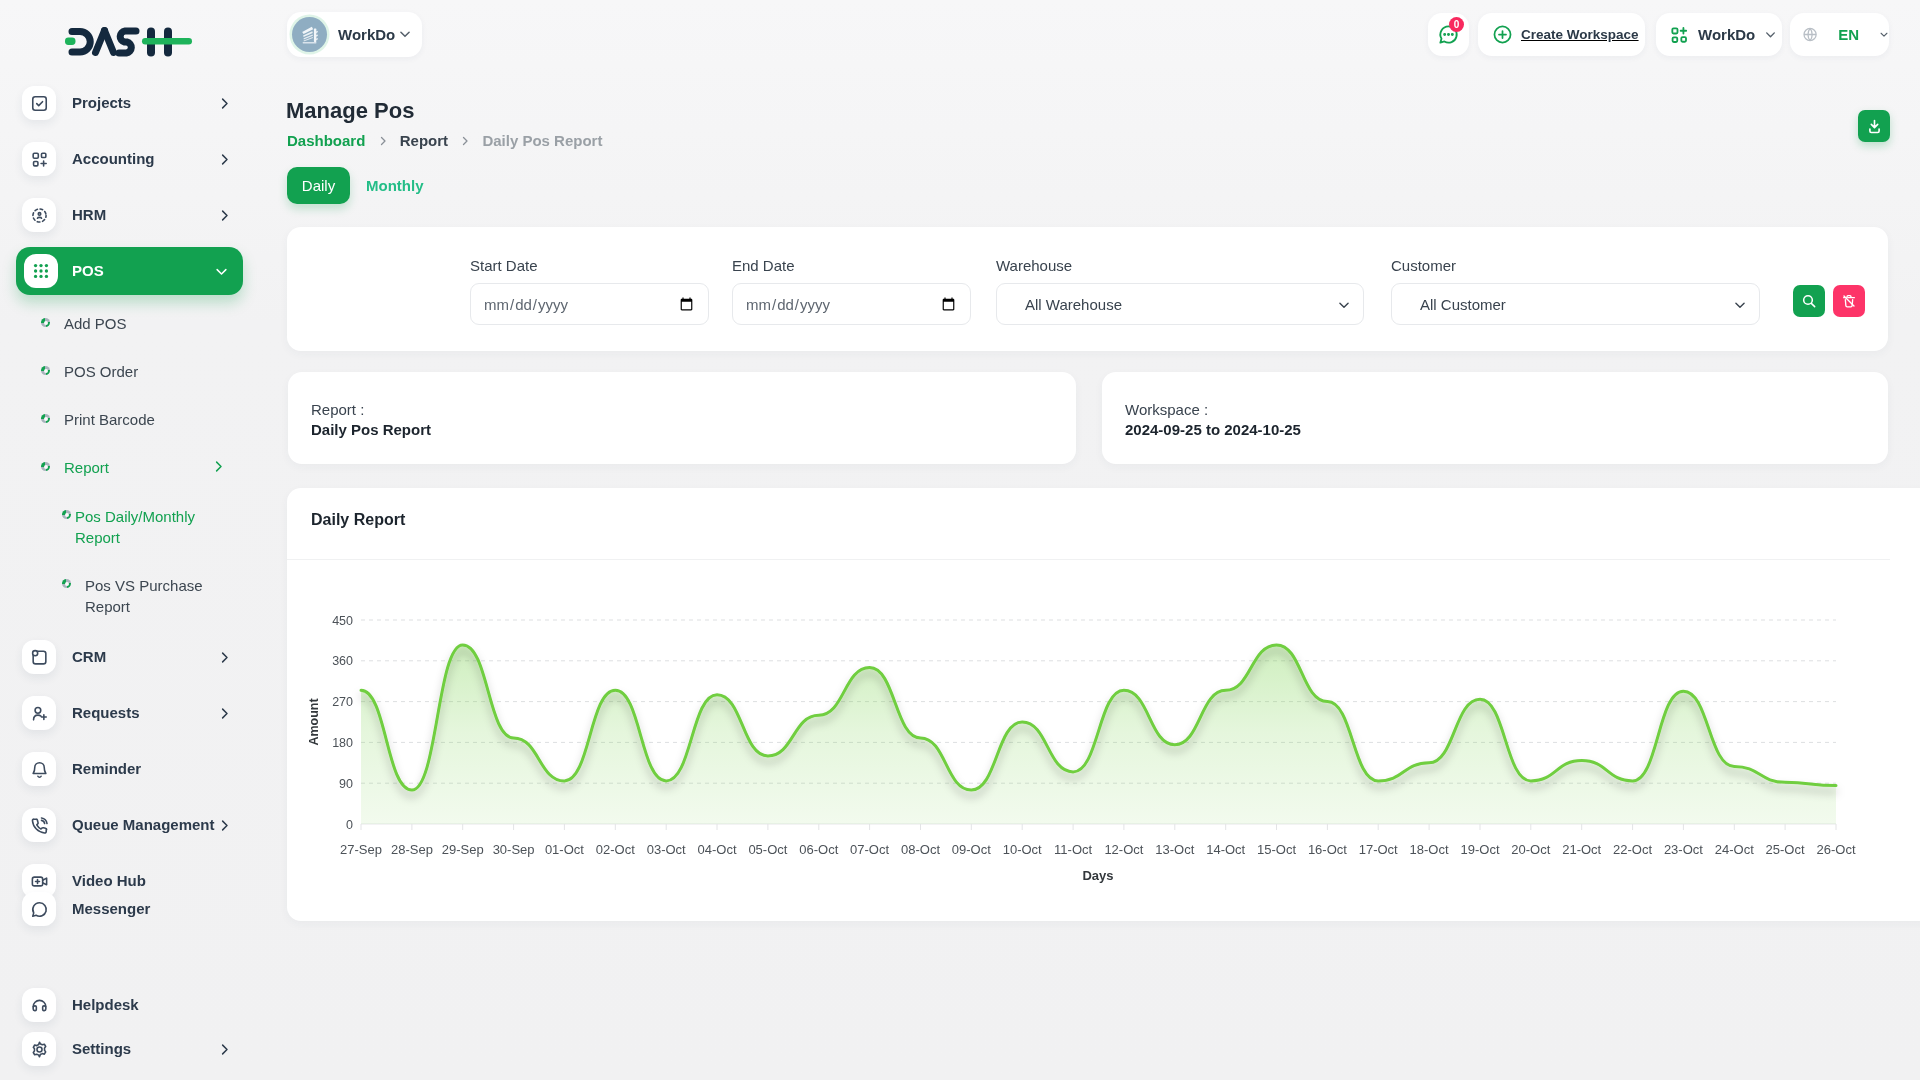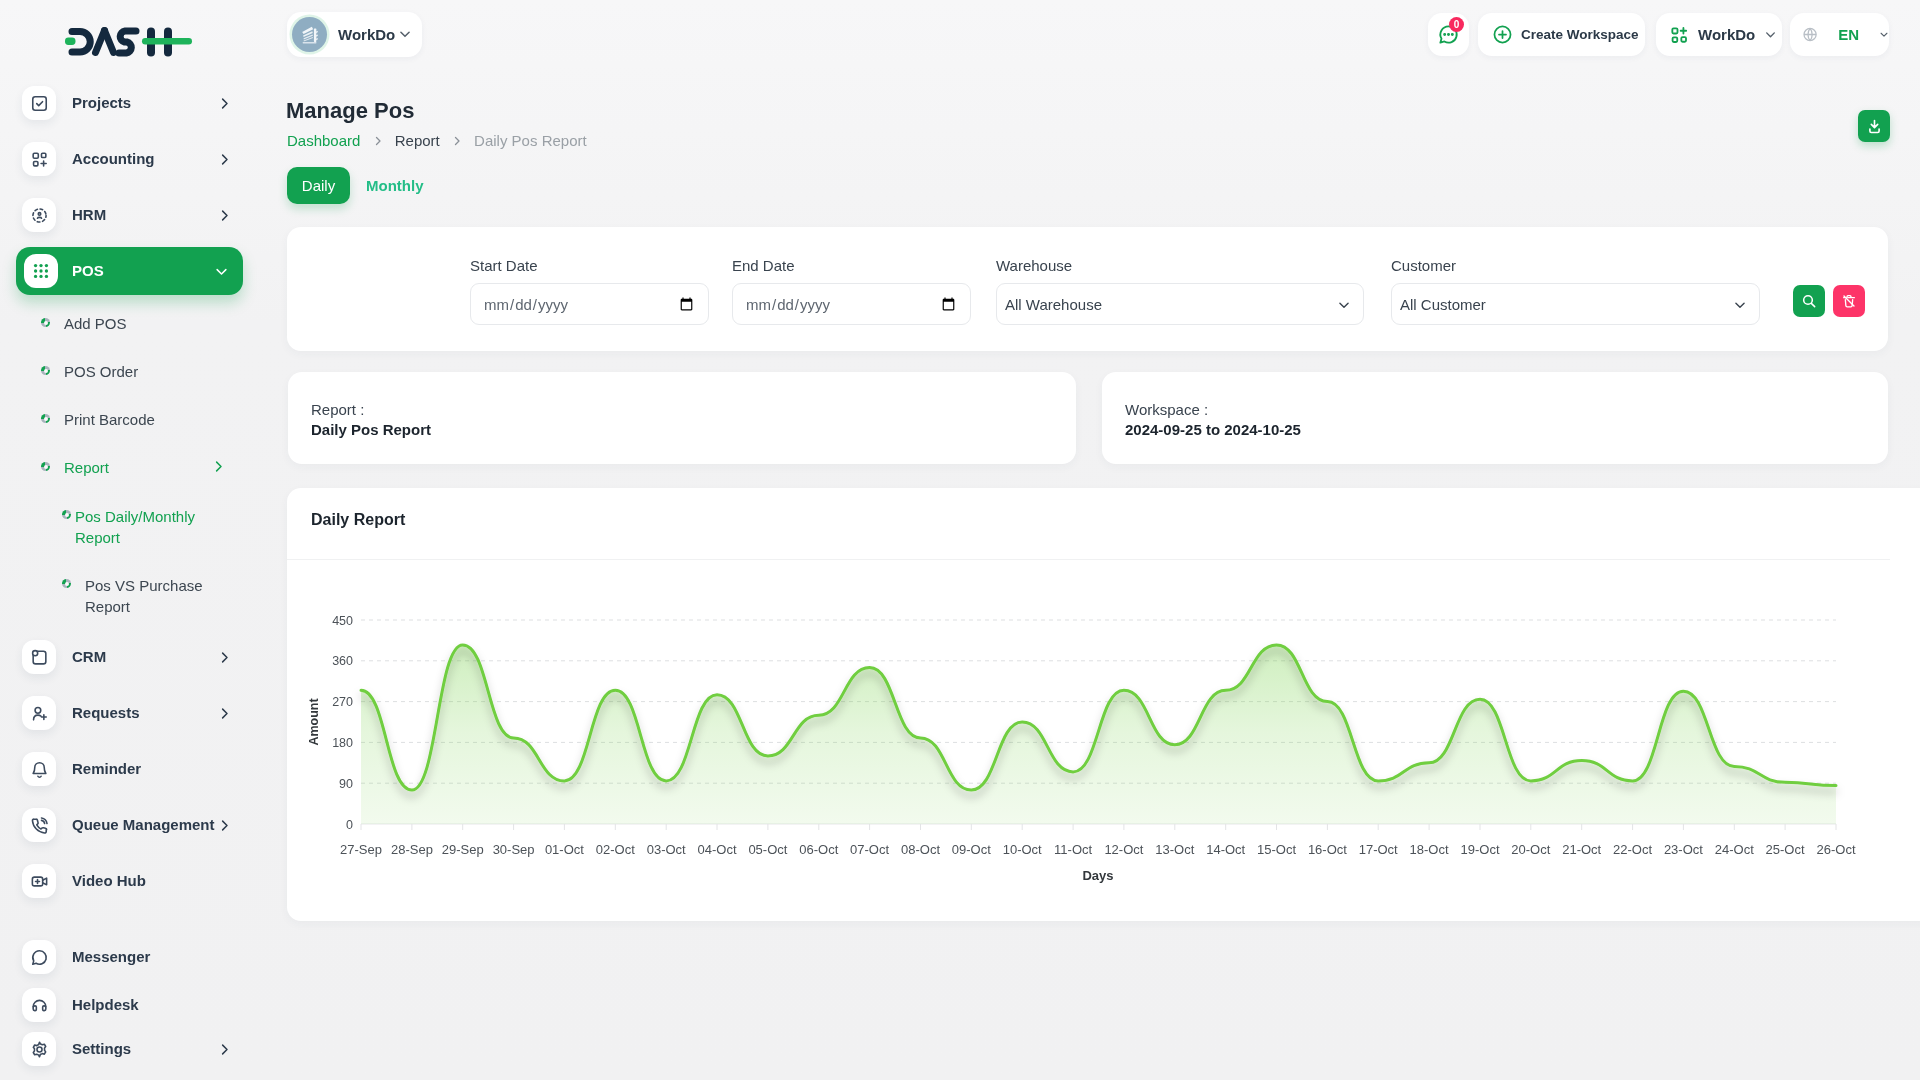--- a/index.html
+++ b/index.html
@@ -25,28 +25,28 @@
   .bullet { position:absolute; width:9px; height:9px; border-radius:50%;
      background:conic-gradient(#a9b4bd 0 25%, #12a150 25% 50%, #a9b4bd 50% 75%, #12a150 75% 100%); }
   .bullet::after { content:""; position:absolute; left:2.5px; top:2.5px; width:4px; height:4px;
      border-radius:50%; background:#fbfbfc; }
   .green { color:#12a150; }
   
   .hbox { position:absolute; background:#fff; border-radius:14px;
      box-shadow:0 2px 6px rgba(40,60,90,.05); display:flex; align-items:center; }
   
   .h1 { position:absolute; left:286px; top:98px; font-size:22px; font-weight:700; color:#212b36; }
-  .crumbs { position:absolute; left:287px; top:132px; font-size:15px; color:#9aa0a6; }
+  .crumbs { position:absolute; left:287px; top:132px; font-size:15px; color:#9aa0a6;font-weight:bold; }
   .card { position:absolute; background:#fff; border-radius:14px; box-shadow:0 3px 10px rgba(40,60,90,.045); }
   .flabel { position:absolute; font-size:15px; color:#39434e; }
   input[type=date] { position:absolute; height:42px; border:1px solid #e7e9ec; border-radius:9px;
      font-family:"Liberation Sans",sans-serif; font-size:15px; color:#5f6771; padding:0 12px;
      background:#fff; outline:none; }
   .sel { position:absolute; height:42px; border:1px solid #e7e9ec; border-radius:9px; background:#fff;
-     font-size:15px; color:#39434e; display:flex; align-items:center; padding:0 8px; }
+     font-size:15px; color:#39434e; display:flex; align-items:center; padding:0 28px; }
   .sel svg { position:absolute; right:12px; top:14px; }
   .sqbtn { position:absolute; width:32px; height:32px; border-radius:7px;
      display:flex; align-items:center; justify-content:center; }
 </style>
 </head>
 <body>
 <div class="sidebar">
   <div id="logo" class="abs" style="left:62px;top:22px;">
     <svg width="132" height="36" viewBox="0 0 132 36">
       <g fill="none" stroke="#14293e" stroke-width="7" stroke-linecap="round">
@@ -191,21 +191,21 @@
     <div class="mitem" style="top:864px;">
       <div class="ibox">
           <svg width="19" height="19" viewBox="0 0 24 24" fill="none" stroke="#3d4b5e" stroke-width="2" stroke-linecap="round" stroke-linejoin="round">
             <rect x="3" y="6.5" width="13" height="11" rx="2.5"></rect>
             <path d="M16 10.5 l5 -2.7 v8.4 l-5 -2.7"></path>
             <path d="M9.5 9.5 v5 M7 12 h5"></path>
           </svg>
         </div>
       <div class="mtxt">Video Hub</div>
     </div>
-    <div class="mitem" style="top:940px;">
+    <div class="mitem" style="top:892px;">
       <div class="ibox">
           <svg width="19" height="19" viewBox="0 0 24 24" fill="none" stroke="#3d4b5e" stroke-width="2" stroke-linecap="round" stroke-linejoin="round">
             <path transform="translate(24,0) scale(-1,1)" d="M12 3.5 a8.5 8.5 0 1 0 4.3 15.8 l4.2 1.2 l-1.2 -4.2 A8.5 8.5 0 0 0 12 3.5 z"></path>
           </svg>
         </div>
       <div class="mtxt">Messenger</div>
     </div>
     <div class="mitem" style="top:988px;">
       <div class="ibox">
           <svg width="19" height="19" viewBox="0 0 24 24" fill="none" stroke="#3d4b5e" stroke-width="2" stroke-linecap="round" stroke-linejoin="round">
@@ -249,21 +249,21 @@
   </div>
   <div class="hbox" style="left:1428px;top:13px;width:41px;height:43px;justify-content:center;">
     <svg width="23" height="23" viewBox="0 0 24 24" fill="none" stroke="#12a150" stroke-width="1.9" stroke-linecap="round" stroke-linejoin="round">
         <path transform="translate(24,0) scale(-1,1)" d="M12 3.5 a8.5 8.5 0 1 0 4.3 15.8 l4.2 1.2 l-1.2 -4.2 A8.5 8.5 0 0 0 12 3.5 z"></path>
         <circle cx="8" cy="12" r=".6" fill="#12a150"></circle>
         <circle cx="12" cy="12" r=".6" fill="#12a150"></circle>
         <circle cx="16" cy="12" r=".6" fill="#12a150"></circle>
       </svg>
     <div style="position:absolute;left:21px;top:4px;width:15px;height:15px;border-radius:50%;background:#f8295e;color:#fff;font-size:10px;font-weight:700;display:flex;align-items:center;justify-content:center;">0</div>
   </div>
-  <div class="hbox" style="left:1478px;top:13px;width:167px;height:43px;">
+  <div class="hbox" style="left:1478px;top:13px;width:167px;height:43px;text-decoration:underline;">
     <svg style="margin-left:14px;" width="21" height="21" viewBox="0 0 24 24" fill="none" stroke="#12a150" stroke-width="2" stroke-linecap="round">
         <circle cx="12" cy="12" r="9.2"></circle>
         <path d="M12 8 v8 M8 12 h8"></path>
       </svg>
     <span style="margin-left:8px;font-size:13.5px;font-weight:700;color:#2b3947;white-space:nowrap;">Create Workspace</span>
   </div>
   <div class="hbox" style="left:1656px;top:13px;width:126px;height:43px;">
     <svg style="margin-left:13px;" width="20" height="20" viewBox="0 0 24 24" fill="none" stroke="#12a150" stroke-width="2.2" stroke-linecap="round" stroke-linejoin="round">
         <rect x="4" y="4" width="6.2" height="6.2" rx="1.5"></rect>
         <rect x="4.3" y="14.8" width="5.6" height="5.6" rx="1.4"></rect>

